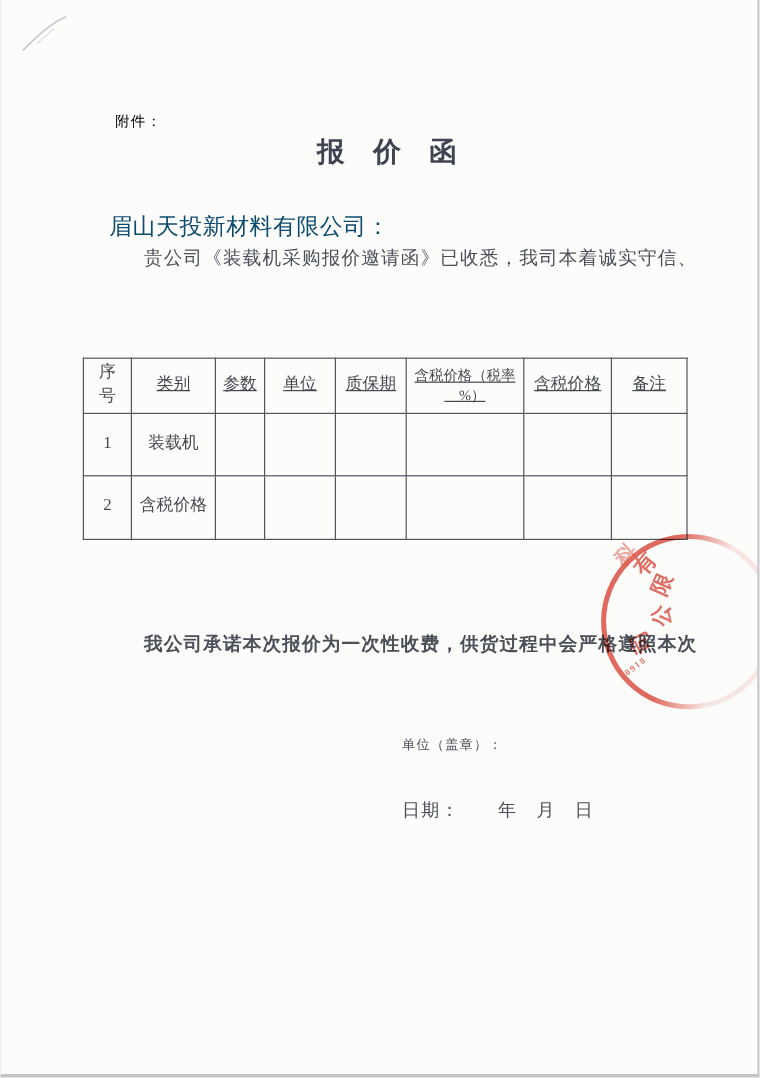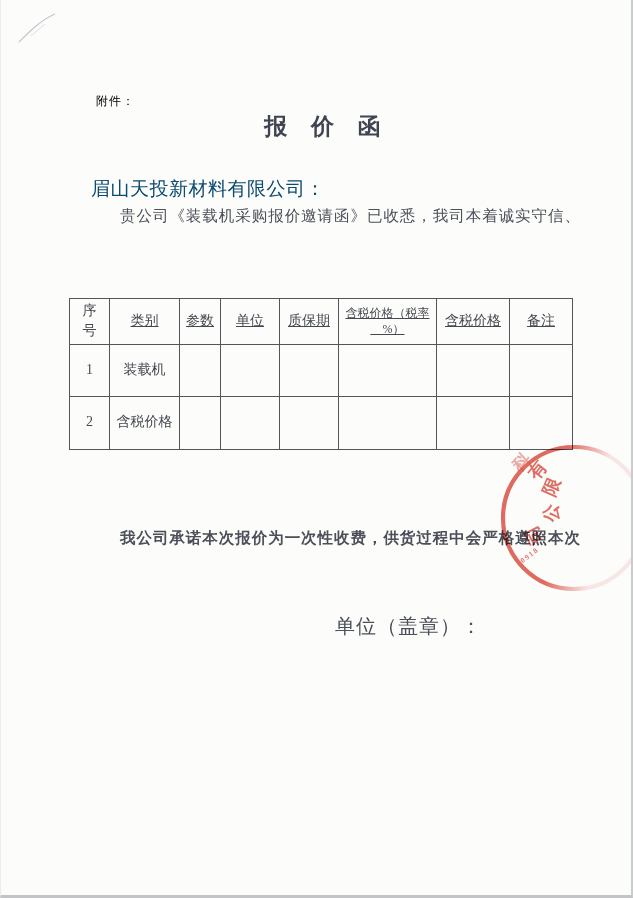--- a/index.html
+++ b/index.html
@@ -38,21 +38,21 @@
     text-align:center;vertical-align:middle;
     padding:2px 6px;font-weight:normal;line-height:1.35;
     overflow:hidden;
   }
   tr.r-head{height:42px;text-decoration:underline;}
   tr.r-1{height:52px;}
   tr.r-2{height:53px;}
   tr.r-total{height:55px;}
   .vwrap{display:inline-block;width:1.15em;line-height:1.45;}
   .tax-head{font-size:12px;}
-  .unit-line{left:334px;top:613px;font-size:20px;letter-spacing:1px;color:#4a4f58;}
+  .unit-line{left:334px;top:613px;font-size:11px;letter-spacing:1px;color:#4a4f58;}
   .date-line{left:334px;top:666px;font-size:15px;letter-spacing:1px;white-space:pre;color:#4a4f58;}
   .stamp-svg{left:468px;top:406px;mix-blend-mode:multiply;opacity:.92;
     -webkit-mask-image:linear-gradient(100deg,#000 52%,rgba(0,0,0,0.14) 74%);
     mask-image:linear-gradient(100deg,#000 52%,rgba(0,0,0,0.14) 74%);}
   .pencil-svg{left:8px;top:6px;}
 </style>
 </head>
 <body>
 
 <div class="page">
@@ -116,20 +116,21 @@
       </tr>
     </tbody>
   </table>
 
   <div class="abs para para2 commit">
     <div class="ln jline indent">我公司承诺本次报价为一次性收费，供货过程中会严格遵照本次</div>
   </div>
 
   <div class="abs unit-line">单位（盖章）：</div>
 
+  <div class="abs date-line">日期：　　年　月　日</div>
 
   <svg class="abs stamp-svg" width="170" height="195" viewBox="0 0 170 195">
     <circle cx="105" cy="112" r="71" fill="none" stroke="#d9483b" stroke-width="4.2" opacity="0.88"></circle>
     <g fill="#d9483b" font-size="18" font-weight="600" font-family="Liberation Serif, DejaVu Serif, serif">
       <text x="46" y="68" transform="rotate(-42 46 62)" opacity="0.5">科</text>
       <text x="63" y="77" transform="rotate(-52 63 71)" opacity="0.85">有</text>
       <text x="79" y="95" transform="rotate(-66 79 89)" opacity="0.85">限</text>
       <text x="83" y="122" transform="rotate(-95 83 116)" opacity="0.85">公</text>
       <text x="69" y="143" transform="rotate(-118 69 137)" opacity="0.85">司</text>
       <text x="52" y="158" transform="rotate(-38 52 155)" font-size="7.5" letter-spacing="1.5" opacity="0.8">0918</text>

